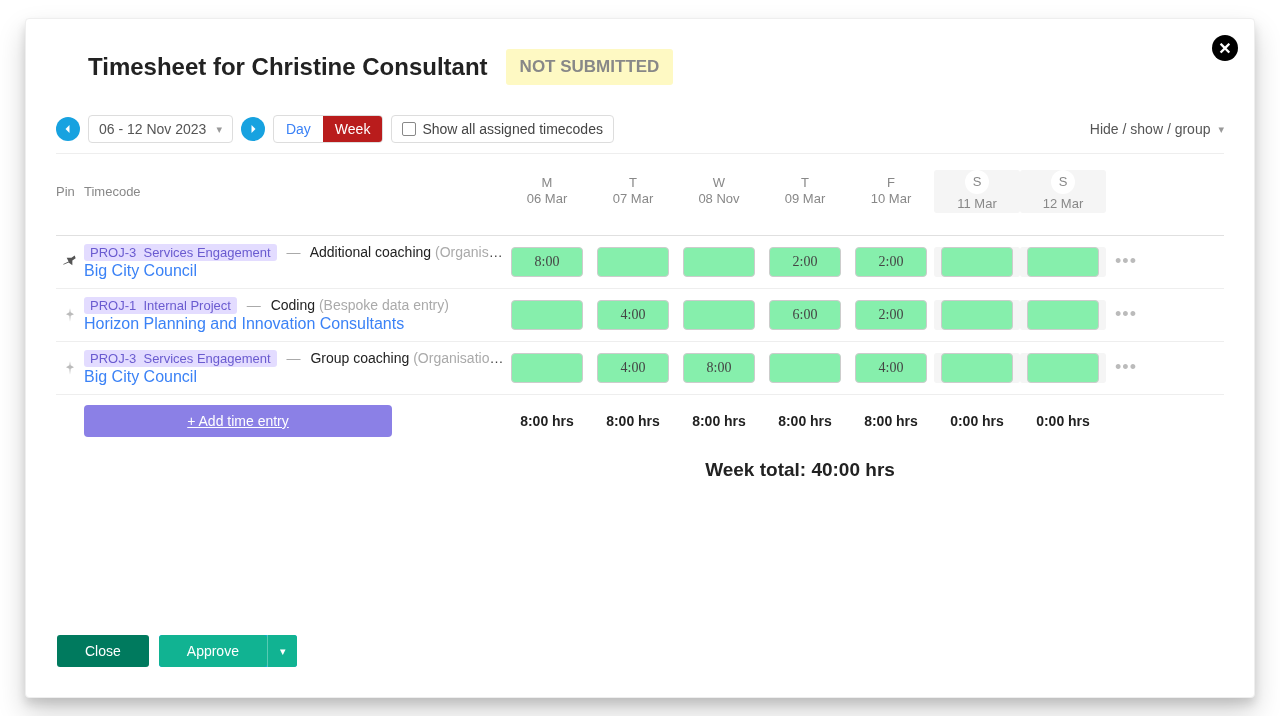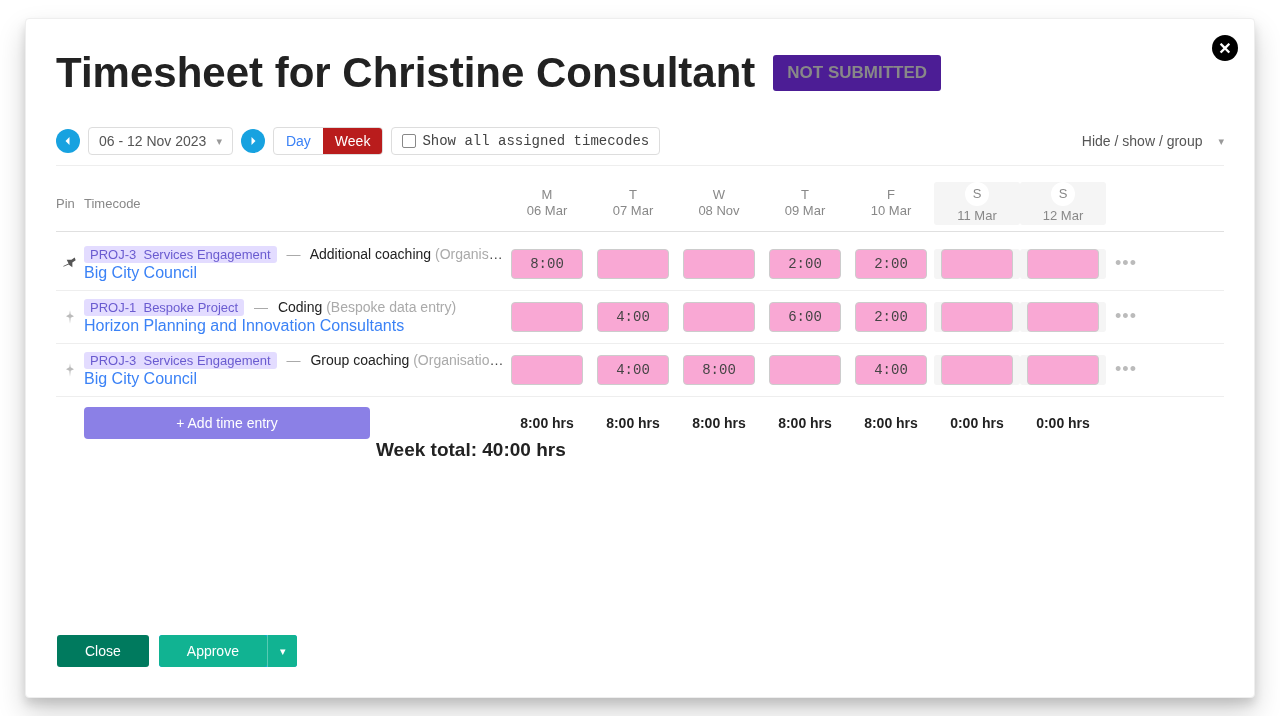--- a/index.html
+++ b/index.html
@@ -11,50 +11,50 @@
     box-shadow: 0 14px 28px rgba(0,0,0,0.18), 0 6px 10px rgba(0,0,0,0.12);
     padding:30px 30px 20px 30px;
   }
   .close-x {
     position:absolute; top:16px; right:16px; width:26px; height:26px;
     background:#000; border-radius:50%; color:#fff; display:flex;
     align-items:center; justify-content:center; font-size:16px; cursor:pointer;
     font-weight:bold;
   }
   .title-row { display:flex; align-items:center; gap:18px; margin-bottom:30px; }
-  .title { font-size:42px; font-weight:700; color:#222; }
-  .status-badge { background:#4c1d95; color:#888; font-size:17px; font-weight:600;
+  .title { font-size:24px; font-weight:700; color:#222;margin-left:32px; }
+  .status-badge { background:#fef9c3; color:#888; font-size:17px; font-weight:600;
     padding:8px 14px; border-radius:3px; }
   .toolbar { display:flex; align-items:center; gap:8px; border-bottom:1px solid #eee;
     padding-bottom:10px; margin-bottom:16px; }
   .circ-btn { width:24px; height:24px; border-radius:50%; background:#17a2e0;
     display:flex; align-items:center; justify-content:center; color:#fff; cursor:pointer; }
   .circ-btn svg { width:12px; height:12px; fill:#fff; }
   .date-range { display:flex; align-items:center; gap:10px; border:1px solid #ddd;
     border-radius:4px; padding:5px 10px; font-size:14px; color:#555; cursor:pointer; }
   .chev { color:#999; font-size:11px; }
   .view-toggle { display:flex; border:1px solid #ddd; border-radius:4px; overflow:hidden; }
   .view-toggle div { padding:5px 12px; font-size:14px; color:#3b82f6; cursor:pointer; }
   .view-toggle .active { background:#b91c1c; color:#fff; }
   .check-wrap { display:flex; align-items:center; gap:6px; border:1px solid #ddd;
-    border-radius:4px; padding:5px 10px; font-size:14px; color:#444; cursor:pointer;font-family:Liberation Mono, monospace; }
+    border-radius:4px; padding:5px 10px; font-size:14px; color:#444; cursor:pointer; }
   .check-wrap .box { width:14px; height:14px; border:1.5px solid #888; border-radius:2px; }
   .search-wrap { display:flex; align-items:center; gap:6px; border:1px solid #ddd;
     border-radius:4px; padding:5px 10px; font-size:14px; color:#888; width:180px; }
   .search-wrap input { border:none; outline:none; font-size:14px; width:130px;
     font-family:inherit; color:#444; font-style:italic; }
   .search-wrap input::placeholder { color:#aaa; font-style:italic; }
   .spacer { flex:1; }
   .hide-show { font-size:14px; color:#555; cursor:pointer; display:flex;
-    align-items:center; gap:16px; }
+    align-items:center; gap:8px; }
 
   .grid { display:grid;
     grid-template-columns: 28px 420px repeat(7, 86px) 40px;
     align-items:center; column-gap:0; }
-  .head-row { border-bottom:1px solid #e0e0e0; padding-bottom:6px; margin-bottom:6px; }
+  .head-row { border-bottom:1px solid #e0e0e0; padding-bottom:22px; margin-bottom:0; }
   .head-cell { text-align:center; font-size:13px; color:#888; line-height:1.3; }
   .head-cell .dow { font-weight:500; }
   .head-label { font-size:13px; color:#888; }
   .weekend-bg {
     position:relative;
     background:#f5f5f5;
     border-radius:3px;
   }
   .weekend-circle {
     display:inline-flex; width:24px; height:24px; border-radius:50%;
@@ -68,31 +68,31 @@
   .pin.active svg { fill:#555; }
   .tc-cell { font-size:14px; color:#444; overflow:hidden; white-space:nowrap;
     text-overflow:ellipsis; }
   .proj-tag { background:#e3dcff; color:#6a5bd0; border-radius:3px; padding:1px 6px;
     font-size:13px; }
   .dash { color:#aaa; margin:0 6px; }
   .task { color:#222; }
   .parens { color:#aaa; }
   .org { font-size:16px; color:#3b82f6; margin-top:2px; }
   .time-input { width:72px; height:30px; border:1px solid #ccc; border-radius:4px;
-    text-align:center; font-size:14px; color:#444; background:#f9a8d4; outline:none;
-    font-family:Liberation Mono, monospace; margin:0 auto; display:block; }
+    text-align:center; font-size:14px; color:#444; background:#86efac; outline:none;
+    font-family:Liberation Serif, serif; margin:0 auto; display:block; }
   .more { color:#bbb; cursor:pointer; text-align:center; font-size:18px;
     letter-spacing:1px; }
 
   .totals-row { padding-top:10px; font-weight:700; font-size:14px; }
   .totals-row .day-total { text-align:center; }
   .add-entry { background:#8b80e6; color:#fff; border:none; border-radius:4px;
-    padding:8px 16px; font-size:14px; cursor:pointer; width:286px; text-align:center;
-    font-family:inherit; }
-  .week-total { text-align:left; font-size:19px; font-weight:700; 
+    padding:8px 16px; font-size:14px; cursor:pointer; width:308px; text-align:center;
+    font-family:inherit;text-decoration:underline; }
+  .week-total { text-align:center; font-size:19px; font-weight:700; margin-top:22px;
     margin-left:320px; }
 
   .footer { position:absolute; left:31px; bottom:30px; display:flex; gap:10px; }
   .btn { font-size:14px; color:#fff; border:none; border-radius:3px; padding:8px 28px;
     cursor:pointer; font-family:inherit; }
   .btn-close { background:#007a5e; }
   .btn-approve-wrap { display:flex; background:#0ea5e9; border-radius:3px; overflow:hidden; }
   .btn-approve { background:#11b392; padding:8px 28px; }
   .btn-approve-caret { background:#11b392; border-left:1px solid rgba(255,255,255,0.3);
     padding:8px 12px; display:flex; align-items:center; }
@@ -212,21 +212,21 @@
     <div class="more">•••</div>
   </div>
 
   <div class="grid body-row">
     <div class="pin">
       <svg viewBox="0 0 24 24">
           <path d="M12 2l-1 6-5 3 5 2 1 9 1-9 5-2-5-3z"></path>
         </svg>
     </div>
     <div class="tc-cell">
-      <span class="proj-tag"><span>PROJ-1</span>&nbsp;&nbsp;<span>Bespoke Project</span></span>
+      <span class="proj-tag"><span>PROJ-1</span>&nbsp;&nbsp;<span>Internal Project</span></span>
       <span class="dash">—</span>
       <span class="task">Coding</span>
       <span class="parens">(Bespoke data entry)</span>
       <div class="org">Horizon Planning and Innovation Consultants</div>
     </div>
     <div>
         <input class="time-input" value="" style="">
       </div>
     <div>
         <input class="time-input" value="4:00" style="">

